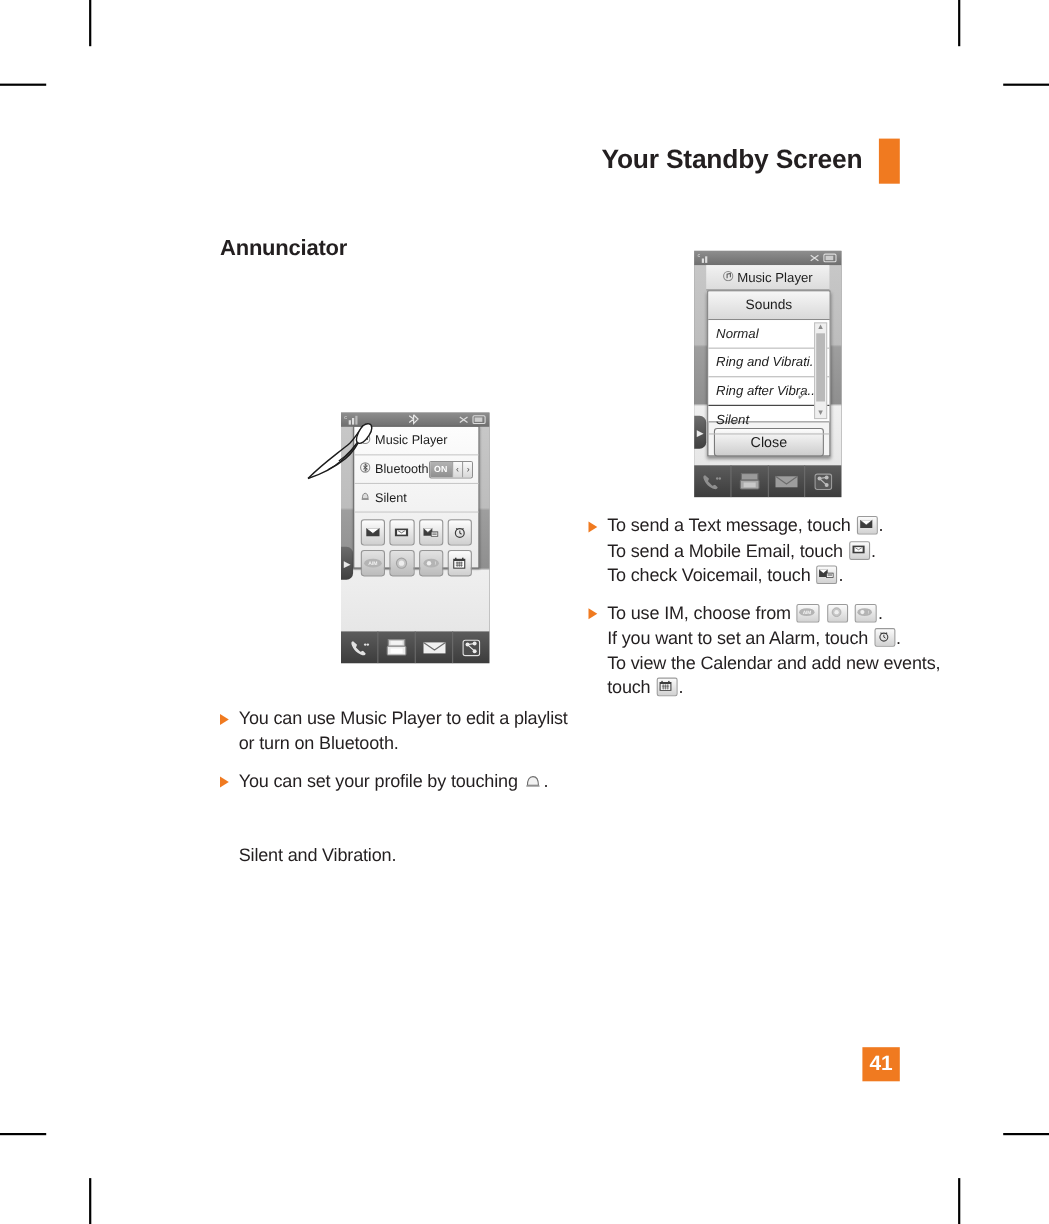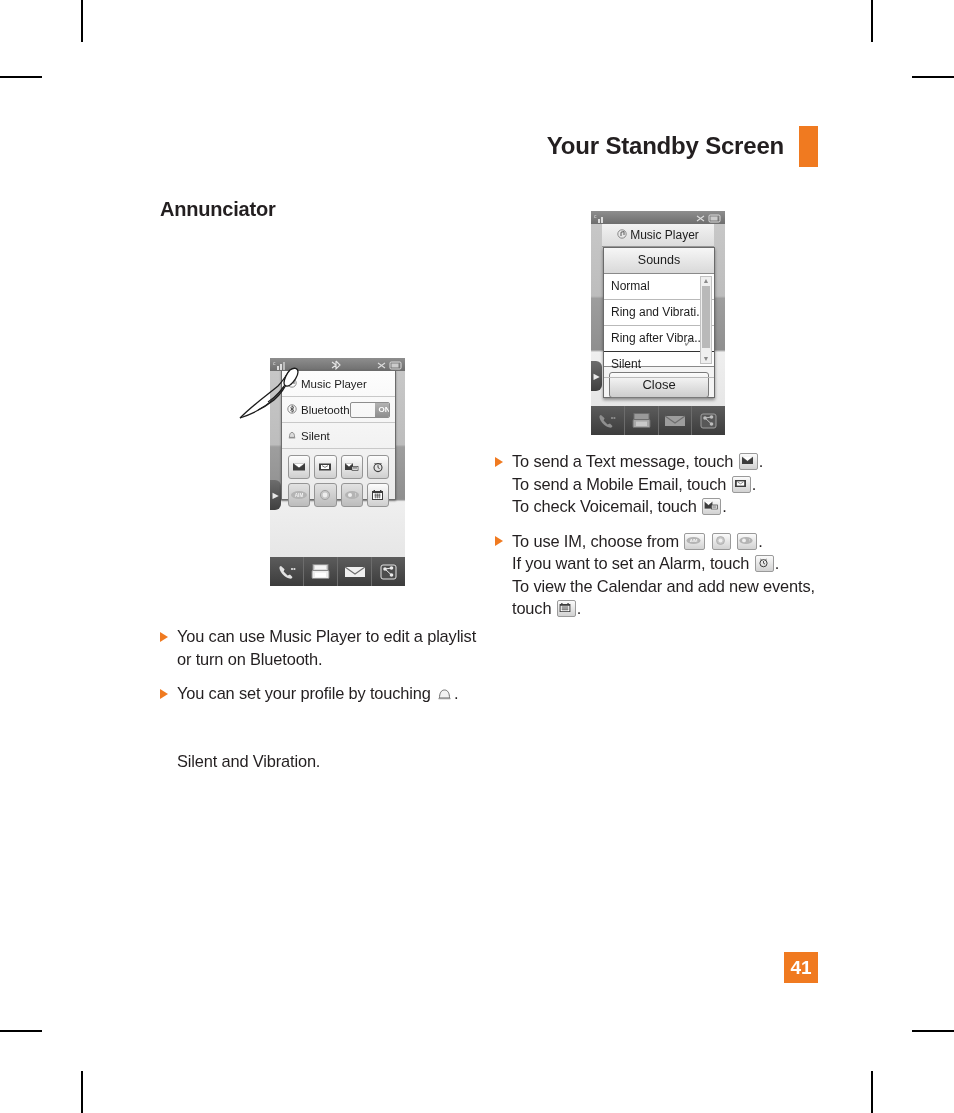--- a/index.html
+++ b/index.html
@@ -13,21 +13,21 @@
 
   
   #header{position:absolute;left:560px;top:124px;width:258px;height:44px;}
   #header .htitle{
     position:absolute;right:34px;top:0;font-size:24px;font-weight:bold;
     letter-spacing:-0.2px;color:#231f20;line-height:44px;white-space:nowrap;
   }
   #header .hbar{position:absolute;right:0;top:2px;width:19px;height:41px;background:#f07a20;}
 
   
-  .col{position:absolute;top:198px;width:330px;}
+  .col{position:absolute;top:215px;width:330px;margin-left:40px;}
   #col-left{left:160px;}
   #col-right{left:495px;}
 
   h2.sec{
     font-size:20px;font-weight:bold;margin:0 0 9px 0;letter-spacing:-0.2px;color:#231f20;
   }
   p.body{
     font-size:16.4px;line-height:22.5px;margin:0 0 13px 0;color:#231f20;letter-spacing:-0.15px;
   }
   ul.bl{list-style:none;margin:0;padding:0;}
@@ -79,21 +79,21 @@
     box-shadow:0 1px 2px rgba(0,0,0,.35);
   }
   .prow{
     display:flex;align-items:center;height:25px;padding:0 5px;
     border-bottom:1px solid #c8c8c8;font-size:11.5px;color:#1c1c1c;
   }
   .prow:last-of-type{border-bottom:none;}
   .prow .lbl{margin-left:4px;}
   .toggle{
     margin-left:auto;display:flex;align-items:flex-start;height:14px;
-    border:1px solid #8d8d8d;border-radius:2px;overflow:hidden;padding-left:24px;
+    border:1px solid #8d8d8d;border-radius:2px;overflow:hidden;
   }
   .toggle .on{
     background:linear-gradient(#b3b3b3,#8e8e8e);color:#fff;font-size:8px;
     padding:0 4px;line-height:14px;font-weight:bold;
   }
   .toggle .arw{
     background:linear-gradient(#fafafa,#d8d8d8);color:#4a4a4a;font-size:8px;
     padding:0 3px;line-height:14px;border-left:1px solid #9e9e9e;
   }
   .grid{display:grid;grid-template-columns:repeat(4,1fr);gap:4px;padding:6px 6px;}
@@ -106,21 +106,21 @@
 
   
   .dlg{
     position:absolute;border:1px solid #6a6a6a;background:#f4f4f4;
     box-shadow:0 2px 3px rgba(0,0,0,.4);
   }
   .dlg .dtitle{
     height:25px;line-height:25px;text-align:center;font-size:12.5px;color:#1c1c1c;
     background:linear-gradient(#f6f6f6,#d9d9d9);border-bottom:1px solid #8a8a8a;
   }
-  .dlist{position:relative;background:#fff;border-bottom:1px solid #8a8a8a;}
+  .dlist{position:relative;background:#fff;border-bottom:1px solid #8a8a8a;font-style:italic;}
   .ditem{
     height:25px;line-height:25px;padding-left:7px;font-size:12px;color:#1c1c1c;
     border-bottom:1px solid #b9b9b9;position:relative;
   }
   .ditem.sel{border-bottom:1px solid #333;}
   .ditem:last-child{border-bottom:none;}
   .ditem .chk{position:absolute;right:20px;top:4px;color:#8f8f8f;font-size:13px;}
   .sb{
     position:absolute;right:2px;top:2px;width:10px;bottom:2px;
     background:#efefef;border:1px solid #c2c2c2;

